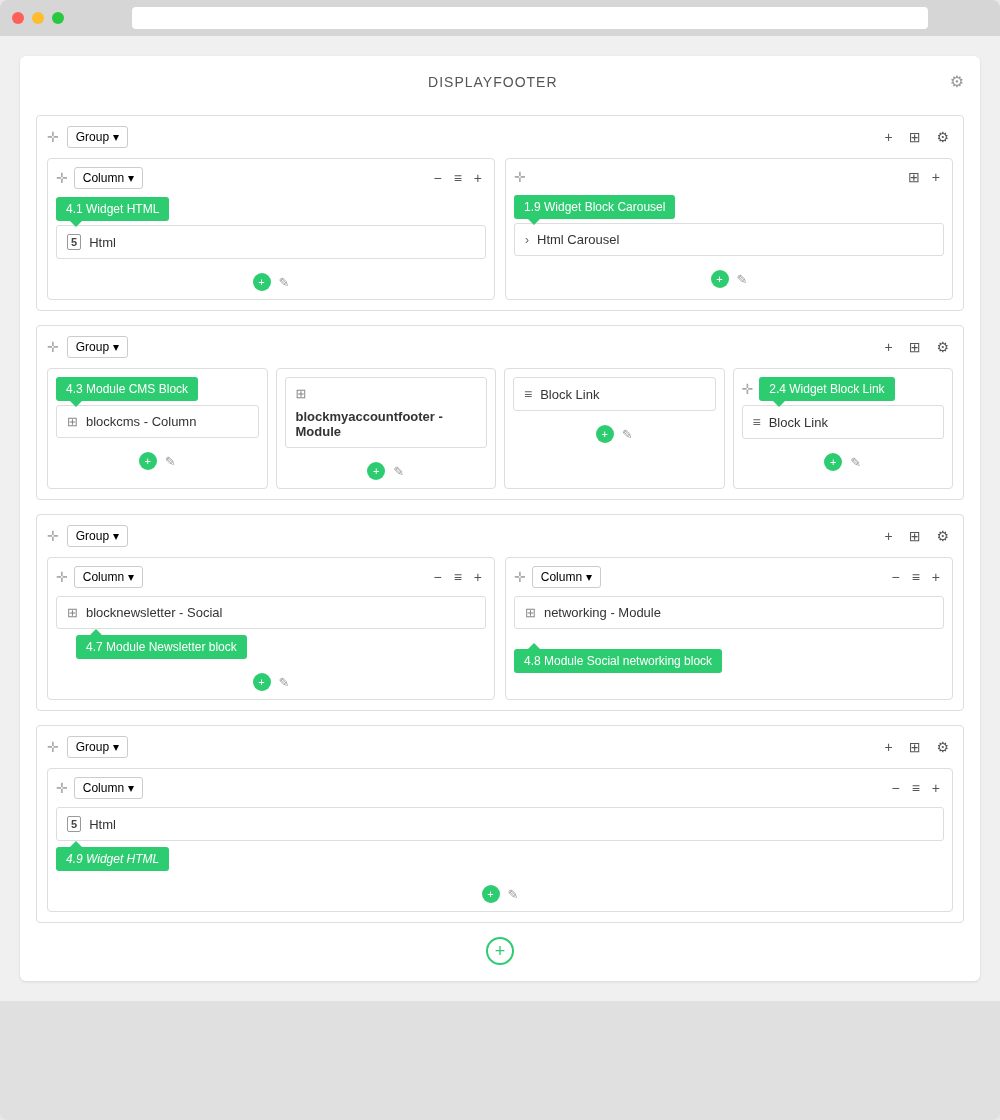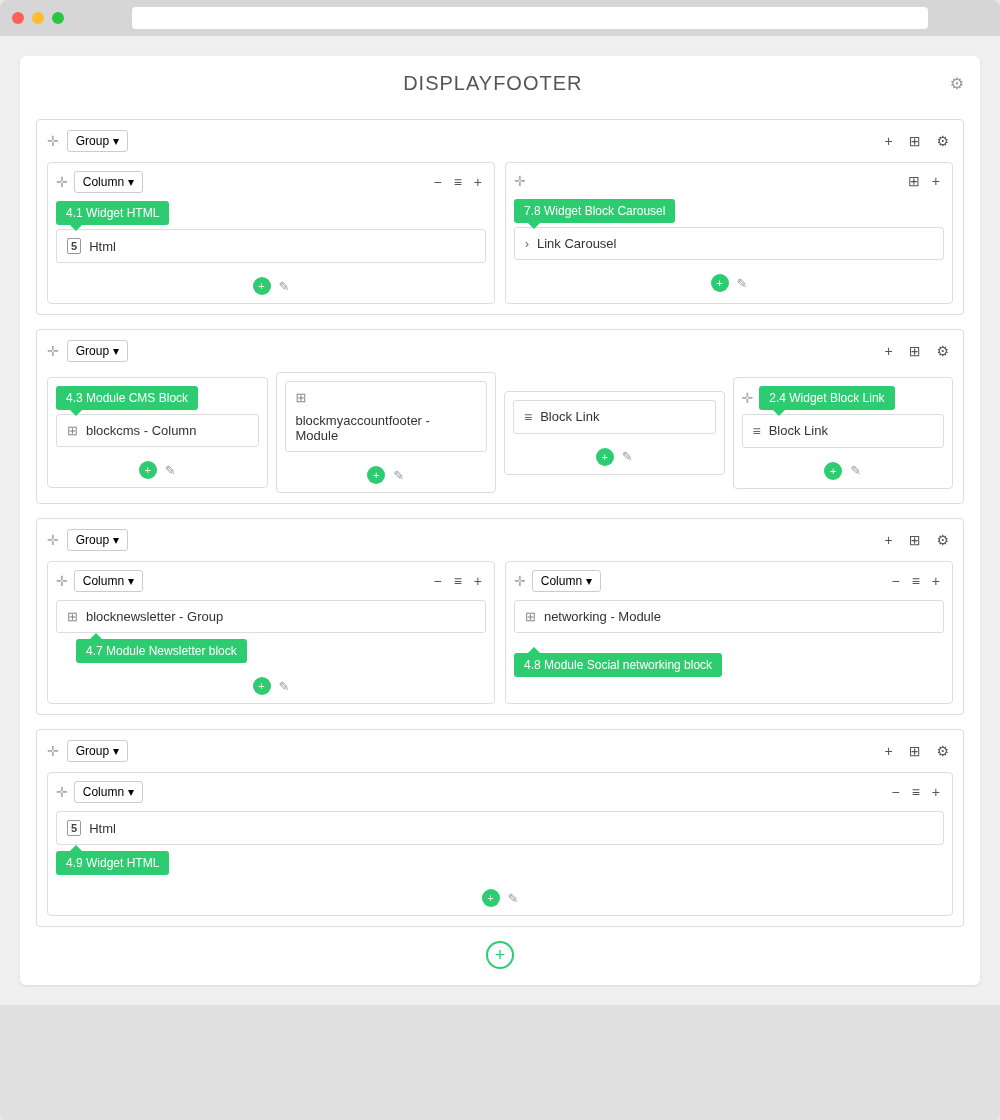--- a/index.html
+++ b/index.html
@@ -54,21 +54,21 @@
     }
 
     .page-title-bar {
       display: flex;
       justify-content: space-between;
       align-items: center;
       margin-bottom: 16px;
       padding-bottom: 8px;
     }
     .page-title {
-      font-size: 20px;
+      font-size: 14px;
       font-weight: 400;
       letter-spacing: 1px;
       color: #555;
       text-align: center;
       flex: 1;
     }
     .page-title-actions {
       display: flex;
       gap: 6px;
     }
@@ -231,21 +231,20 @@
 
     .icon-pencil {
       color: #999;
       font-size: 13px;
       cursor: pointer;
     }
 
     .four-col-row {
       display: flex;
       gap: 8px;
-      align-items: center;
     }
 
     .four-col-block {
       flex: 1;
       border: 1px solid #ddd;
       border-radius: 4px;
       padding: 8px;
       background: #fff;
       min-width: 0;
     }
@@ -363,25 +362,25 @@
                 <span class="drag-handle">✛</span>
               </div>
               <div class="column-header-right">
                 <span class="icon-btn">⊞</span>
                 <span class="icon-btn">+</span>
               </div>
             </div>
 
             <div style="position:relative; margin-bottom:8px;">
               <div style="margin-bottom:4px;">
-                <span class="tooltip-label">7.8 Widget Block Carousel</span>
+                <span class="tooltip-label">1.9 Widget Block Carousel</span>
               </div>
               <div class="widget-item">
                 <span class="chevron-right">›</span>
-                <span>Link Carousel</span>
+                <span>Html Carousel</span>
               </div>
             </div>
 
             <div class="column-footer">
               <span class="icon-circle">+</span>
               <span class="icon-pencil">✎</span>
             </div>
           </div>
         </div>
       </div>
@@ -414,21 +413,21 @@
             </div>
             <div class="column-footer">
               <span class="icon-circle">+</span>
               <span class="icon-pencil">✎</span>
             </div>
           </div>
 
           <div class="four-col-block">
             <div class="widget-item" style="flex-wrap:wrap;">
               <span style="font-size:13px;color:#888;">⊞</span>
-              <span style="word-break:break-word;">blockmyaccountfooter - Module</span>
+              <span style="word-break:break-word;font-weight:bold;">blockmyaccountfooter - Module</span>
             </div>
             <div class="column-footer">
               <span class="icon-circle">+</span>
               <span class="icon-pencil">✎</span>
             </div>
           </div>
 
           <div class="four-col-block">
             <div class="widget-item">
               <span style="font-size:14px;color:#666;">≡</span>
@@ -487,21 +486,21 @@
               <div class="column-header-right">
                 <span class="icon-btn minus-icon">−</span>
                 <span class="icon-btn list-icon">≡</span>
                 <span class="icon-btn plus-icon">+</span>
               </div>
             </div>
 
             <div style="position:relative; margin-bottom:8px;">
               <div class="widget-item">
                 <span style="font-size:13px;color:#888;">⊞</span>
-                <span>blocknewsletter - Group</span>
+                <span>blocknewsletter - Social</span>
               </div>
               <div style="margin-top:4px;margin-left:20px;">
                 <span class="tooltip-label tooltip-label-up">4.7 Module Newsletter block</span>
               </div>
             </div>
 
             <div class="column-footer">
               <span class="icon-circle">+</span>
               <span class="icon-pencil">✎</span>
             </div>
@@ -567,21 +566,21 @@
                 <span class="icon-btn list-icon">≡</span>
                 <span class="icon-btn plus-icon">+</span>
               </div>
             </div>
 
             <div style="position:relative; margin-bottom:8px;">
               <div class="widget-item">
                 <span class="widget-icon" style="font-weight:bold;color:#444;border:1px solid #999;padding:1px 3px;font-size:11px;border-radius:2px;">5</span>
                 <span>Html</span>
               </div>
-              <div style="margin-top:4px;">
+              <div style="margin-top:4px;font-style:italic;">
                 <span class="tooltip-label tooltip-label-up">4.9 Widget HTML</span>
               </div>
             </div>
 
             <div class="column-footer">
               <span class="icon-circle">+</span>
               <span class="icon-pencil">✎</span>
             </div>
           </div>
         </div>

